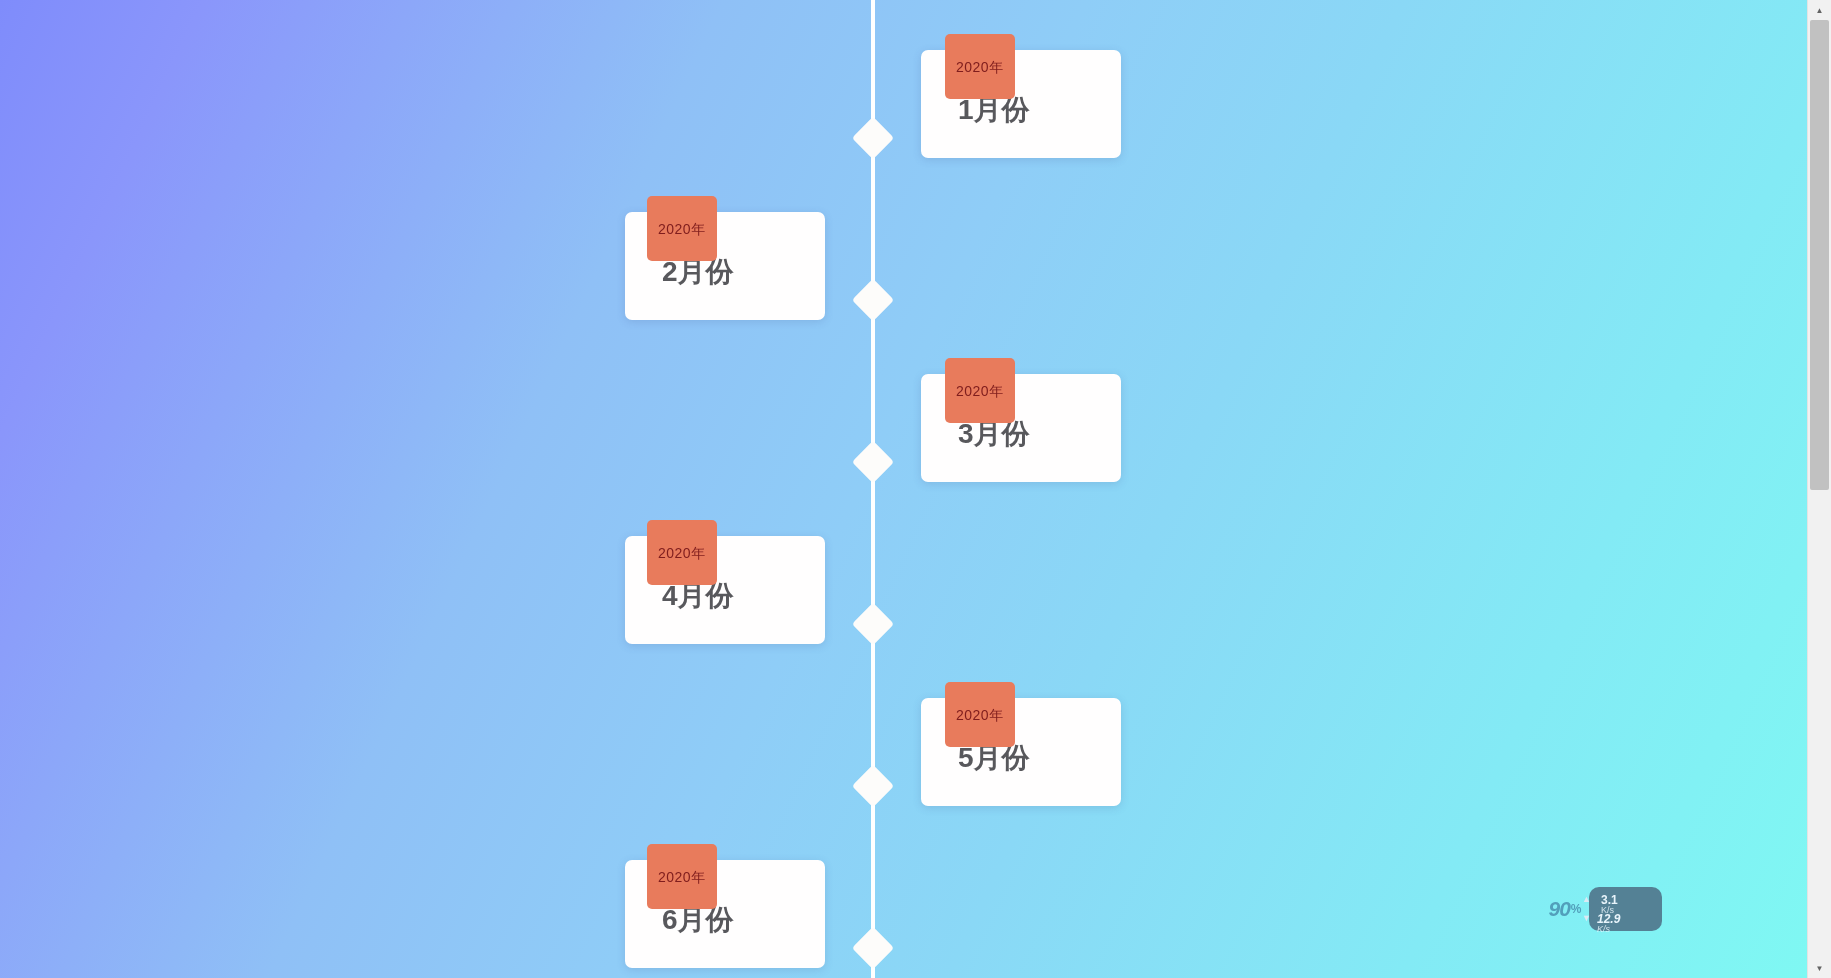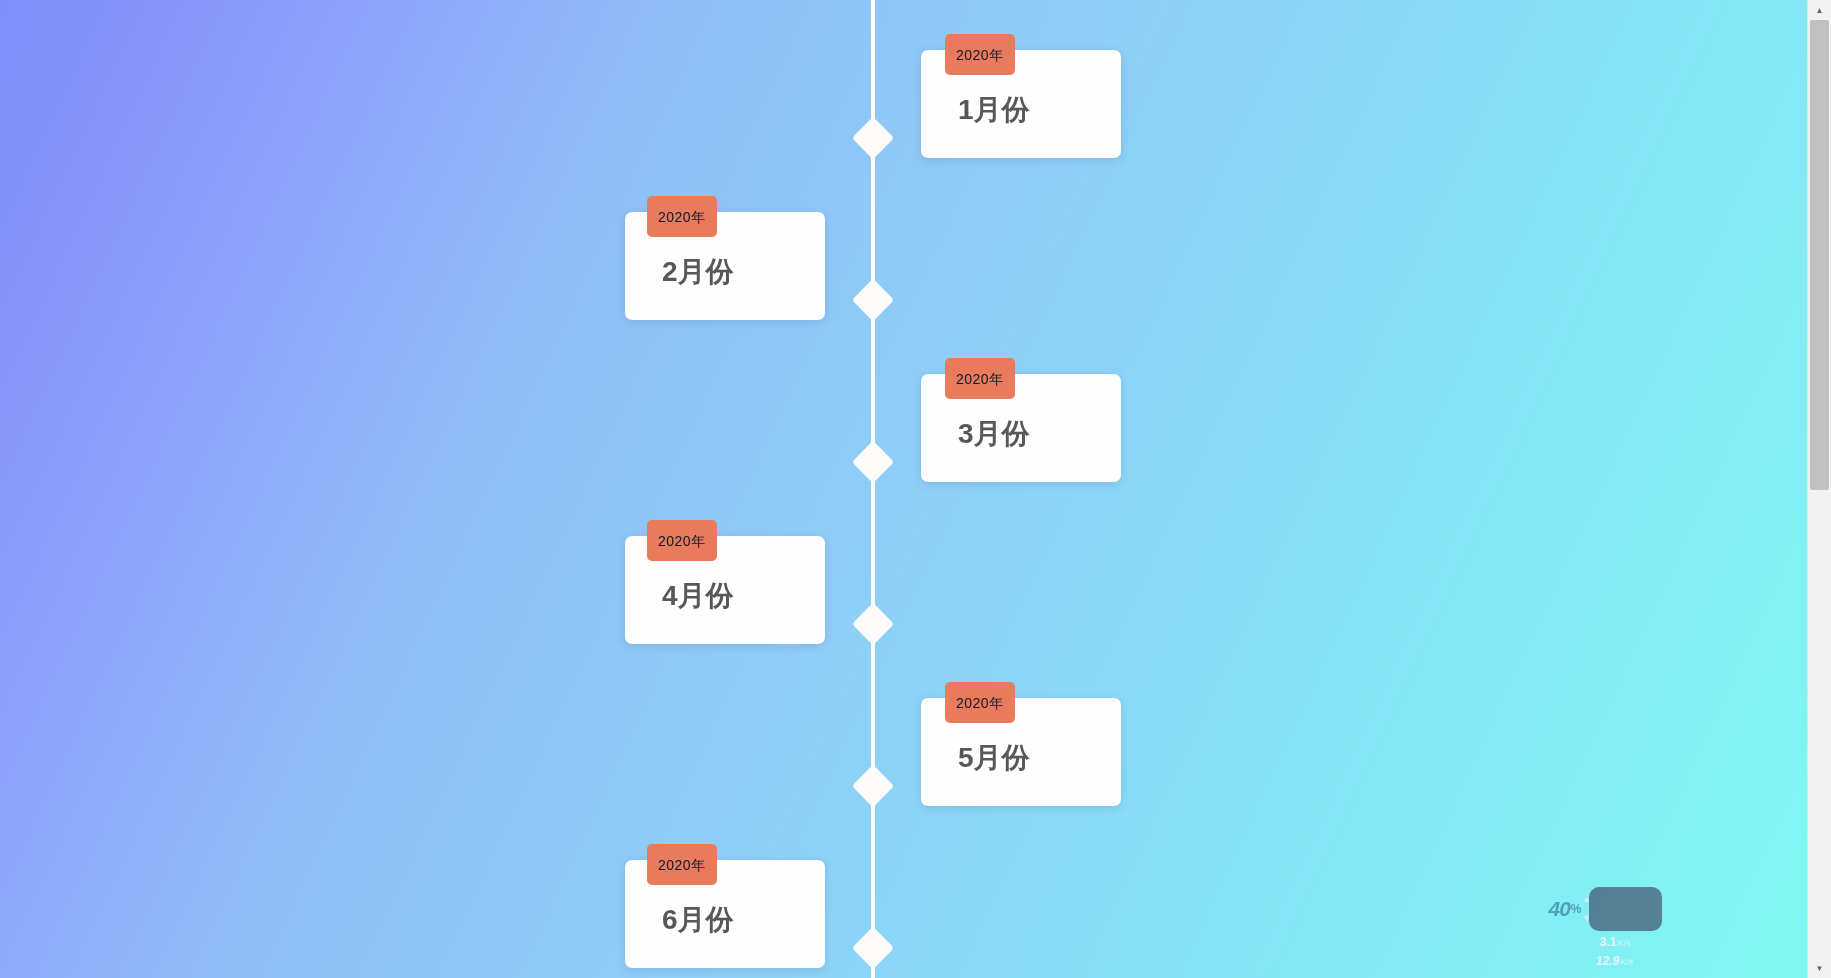--- a/index.html
+++ b/index.html
@@ -76,25 +76,25 @@
     height: 108px;
     background: #fffefe;
     border-radius: 7px;
     box-shadow: 0 2px 9px rgba(60, 80, 140, 0.17);
   }
 
   .event-badge {
     position: absolute;
     top: -16px;
     height: 41px;
-    padding: 0 11px;
+    padding: 12px 11px;
     display: flex;
     align-items: center;
     background: #e87b5c;
-    color: #0f172a;
+    color: #7f1d1d;
     border-radius: 5px;
     font-size: 14px;
     letter-spacing: 0.5px;
     line-height: 1;
     white-space: nowrap;
   }
 
   .event-title {
     position: absolute;
     left: 37px;
@@ -129,32 +129,32 @@
     border-radius: 10px;
   }
   .netspeed-row {
     position: absolute;
     left: 10px;
     display: flex;
     align-items: baseline;
     color: #e8f4fb;
     line-height: 1;
     white-space: nowrap;
+    flex-direction: column;
   }
   .netspeed-row.up   { top: 9px; }
   .netspeed-row.down { top: 28px; }
   .netspeed-val {
     font-size: 12px;
     font-weight: bold;
   }
   .netspeed-unit {
     font-size: 9px;
     margin-left: 1px;
     opacity: 0.85;
-    margin-top: 45px;
   }
   .netspeed-badge {
     position: absolute;
     left: 0;
     top: 0;
     width: 62px;
     height: 48px;
     display: flex;
     align-items: center;
     justify-content: center;
@@ -270,21 +270,21 @@
           <div class="event side-left" style="left: 625px; top: 860px;">
             <div class="event-card"></div>
             <div class="event-title">6月份</div>
             <div class="event-badge">2020年</div>
           </div>
         </div>
     </div>
 
     <div class="netspeed">
       <div class="netspeed-badge">
-        <span class="glyph">40</span>
+        <span class="glyph">90</span>
         <span class="pct">%</span>
       </div>
       <div class="netspeed-pill"></div>
       <span class="netspeed-arrow up">▲</span>
       <span class="netspeed-arrow down">▼</span>
       <div class="netspeed-row up" style="left:66px;">
         <span class="netspeed-val">3.1</span>
         <span class="netspeed-unit">K/s</span>
       </div>
       <div class="netspeed-row down" style="left:62px;font-style:italic;">

